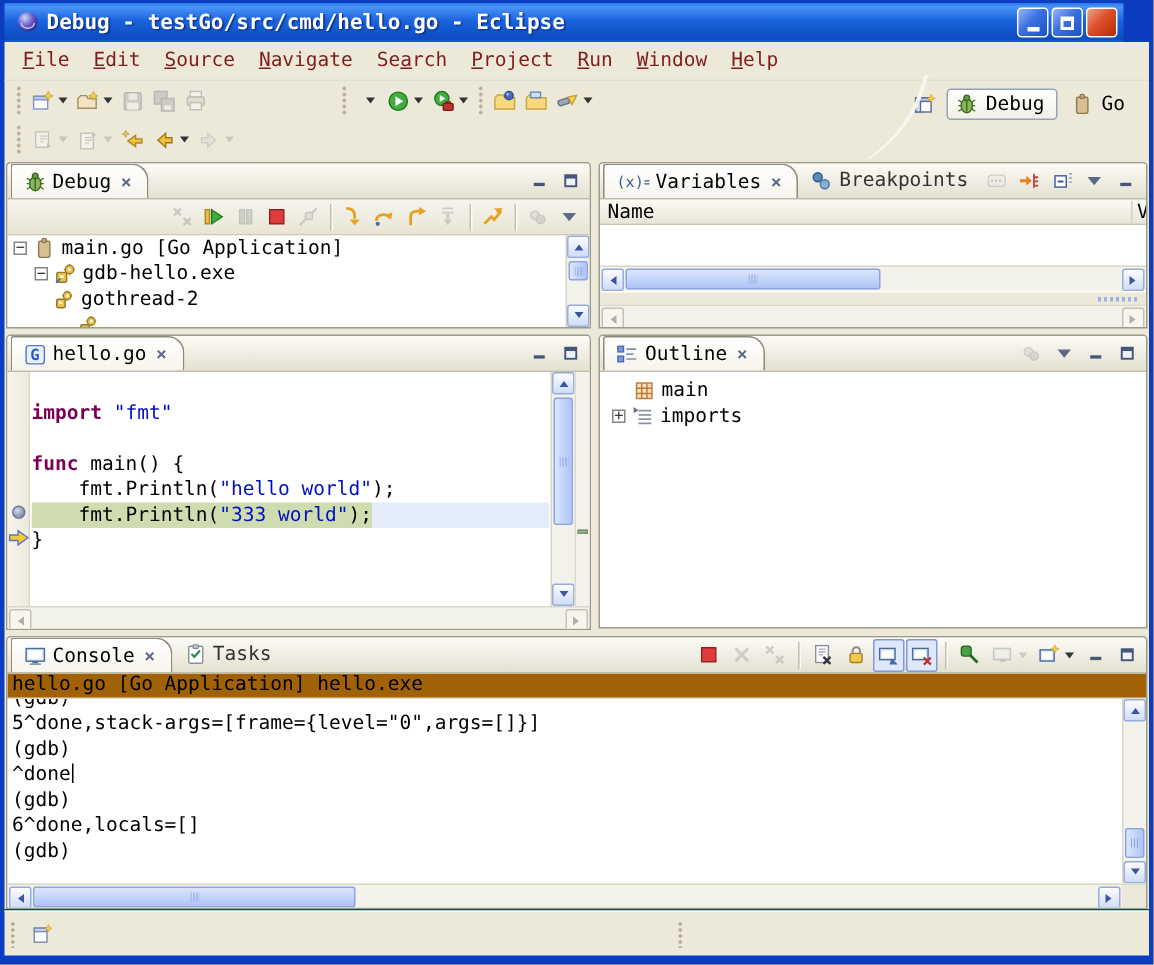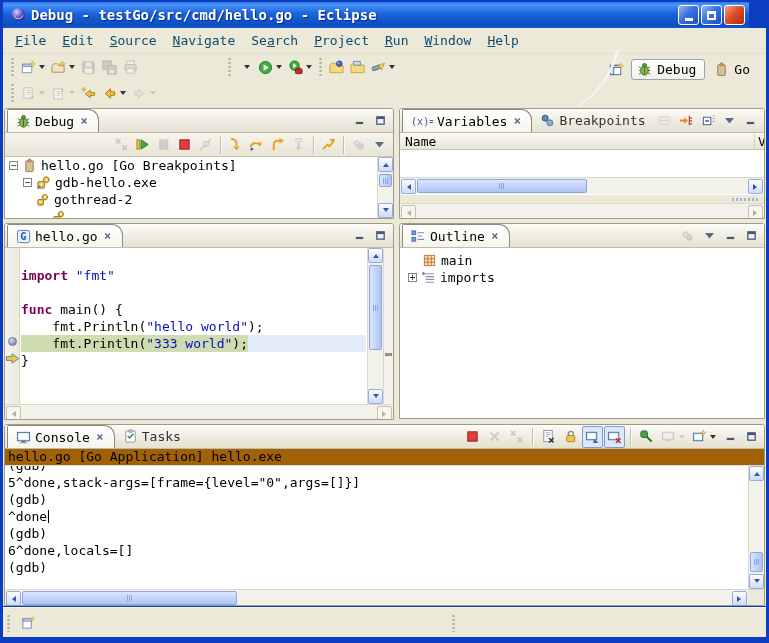--- a/index.html
+++ b/index.html
@@ -17,21 +17,21 @@
   .win-btns { margin-left:auto; display:flex; gap:2px; }
   .wbtn { width:21px; height:20px; border:1px solid #fff; border-radius:3px; display:flex; align-items:center; justify-content:center; }
   .wbtn.minb, .wbtn.maxb { background:linear-gradient(135deg,#9ab8f4 0%,#3a70e0 45%,#1e50c8 100%); }
   .wbtn.closeb { background:linear-gradient(135deg,#f0a488 0%,#dd4f2a 45%,#b42e08 100%); }
   .glyph-min { width:8px; height:3px; background:#fff; margin-top:9px; }
   .glyph-max { width:9px; height:9px; border:2px solid #fff; border-top-width:3px; }
   .glyph-close { color:#fff; font-weight:bold; font-size:14px; line-height:14px; }
 
   
   .menubar { position:absolute; top:28px; left:3px; right:3px; height:26px; background:#ece9d8;
-    display:flex; align-items:center; padding-left:4px; font-size:13px; color:#0c4a6e; border-bottom:1px solid #e2dfcc; }
+    display:flex; align-items:center; padding-left:4px; font-size:13px; color:#7f1d1d; border-bottom:1px solid #e2dfcc; }
   .menu-item { padding:3px 8px; cursor:default; }
 
   
   .toolbar-block { position:absolute; top:54px; left:3px; right:3px; height:52px; background:#ece9d8; }
   .toolbar-block::after { content:''; position:absolute; right:158px; top:-4px; width:60px; height:70px;
     border-right:3px solid #f7f6ee; border-radius:0 0 60px 0; transform:skewX(-18deg); pointer-events:none; }
   .tb-row { height:26px; display:flex; align-items:center; padding-left:4px; }
   .tb-btn { height:22px; min-width:20px; display:inline-flex; align-items:center; justify-content:center;
     padding:0 2px; border:1px solid transparent; border-radius:2px; position:relative; }
   .tb-btn.disabled { opacity:.42; filter:grayscale(85%); }
@@ -531,21 +531,21 @@
                 <path d="M1 2h9L5.5 7.5z" fill="#5a6a88"></path>
               </svg>
             </span>
           </span>
         </div>
       <div class="debug-tree-area">
         <div class="tree" id="debug-tree">
             <div class="trow" style="padding-left: 4px;"><span class="expander">−</span><span class="icon" data-icon="go-app-icon"><svg viewBox="0 0 16 16">
                   <path d="M5 3h6a1 1 0 011 1v9a1.5 1.5 0 01-1.5 1.5h-5A1.5 1.5 0 014 13V4a1 1 0 011-1z" fill="#d8c092" stroke="#907850"></path>
                   <rect x="6.5" y="1" width="3" height="3" rx="1.2" fill="#c0a878" stroke="#907850"></rect>
-                </svg></span><span class="tlabel">hello.go [Go Breakpoints]</span></div>
+                </svg></span><span class="tlabel">main.go [Go Application]</span></div>
             <div class="trow" style="padding-left: 18px;"><span class="expander">−</span><span class="icon" data-icon="process-icon"><svg viewBox="0 0 16 16">
                   <rect x="2" y="7" width="7" height="7" rx="1" fill="#e8c050" stroke="#907820"></rect>
                   <rect x="4" y="9" width="3" height="2" fill="#fdf2cc"></rect>
                   <circle cx="11" cy="5" r="3" fill="#e8c050" stroke="#a08020"></circle>
                   <circle cx="11" cy="5" r="1.1" fill="#fff"></circle>
                   <path d="M11 1v1.2M11 7.8V9M7 5h1.2M13.8 5H15" stroke="#a08020"></path>
                   <path d="M1.5 14.5l3-3" stroke="#4a6ab8" stroke-width="1.4"></path>
                 </svg></span><span class="tlabel">gdb-hello.exe</span></div>
             <div class="trow" style="padding-left: 16px;"><span class="exp-space"></span><span class="icon" data-icon="thread-icon"><svg viewBox="0 0 16 16">
                   <rect x="3" y="8" width="6" height="6" rx="1" fill="#e8c050" stroke="#907820"></rect>

